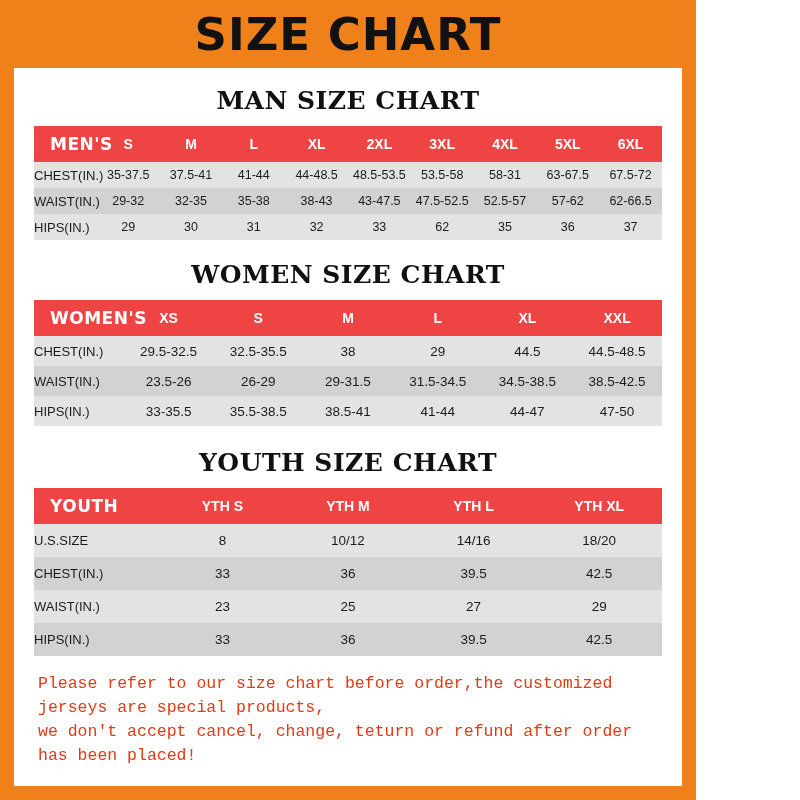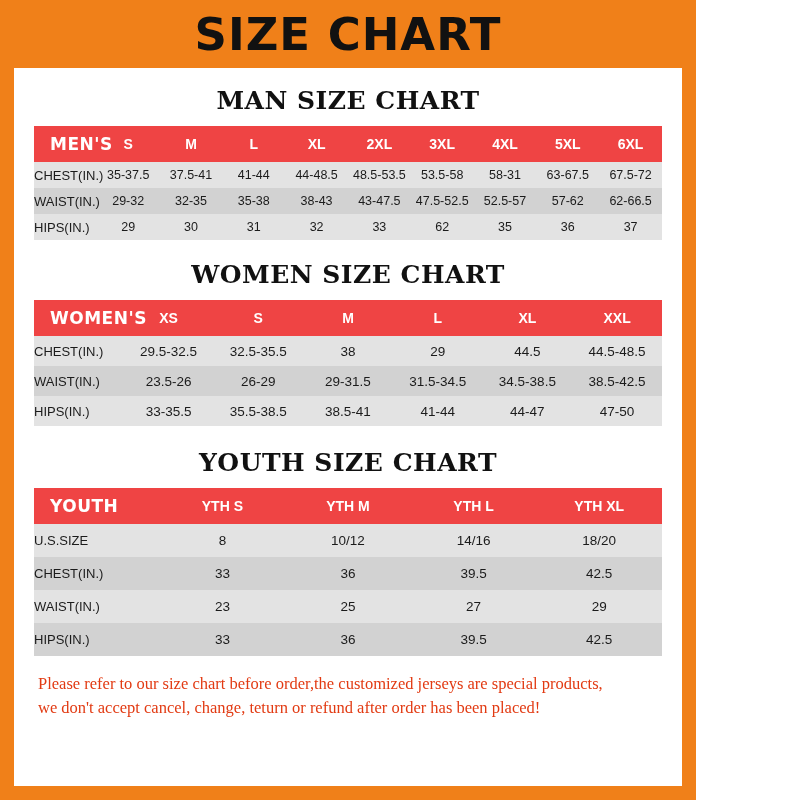--- a/index.html
+++ b/index.html
@@ -103,21 +103,21 @@
   .women tbody td { height: 30px; font-size: 13.5px; }
   .youth tbody td { height: 33px; font-size: 13.5px; }
   .women thead th { height: 40px; font-size: 16px; }
   .youth thead th { height: 40px; font-size: 15px; }
 
   .notice {
     margin: 16px 4px 0 4px;
     color: #e23a12;
     font-size: 16.5px;
     line-height: 1.45;
-    font-family: Liberation Serif, serif;
+    font-family: Liberation Mono, monospace;
     text-align: left;
   }
   .footer-strip {
     height: 14px;
     background: #f08019;
     flex: none;
   }
 </style>
 </head>
 <body>

